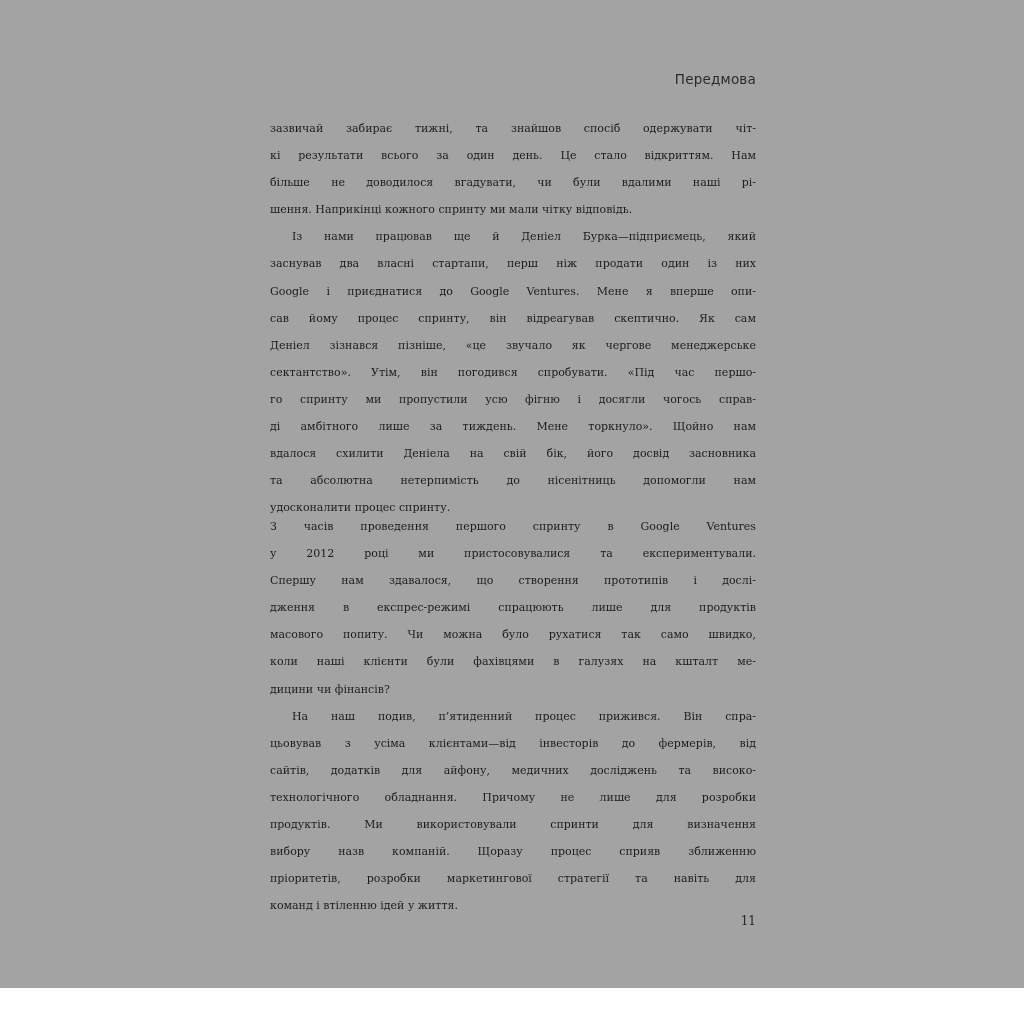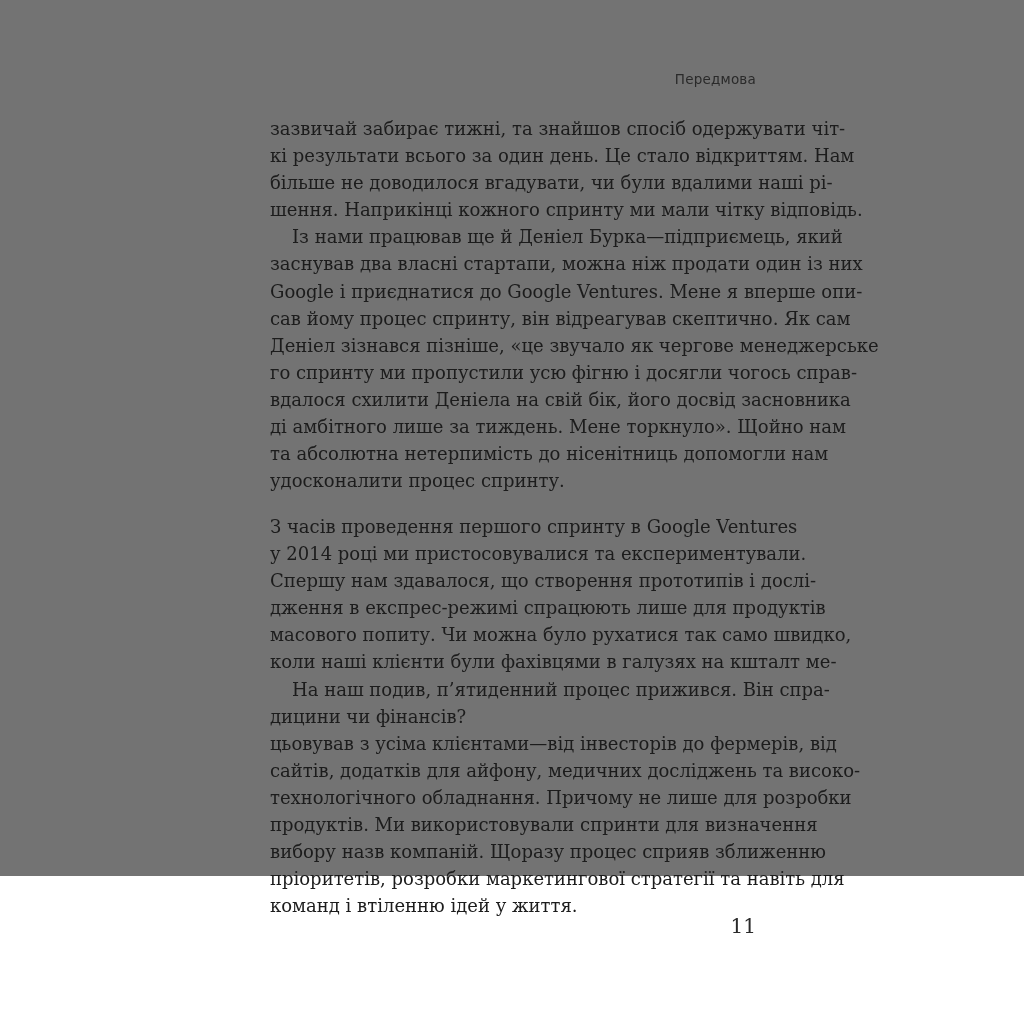--- a/index.html
+++ b/index.html
@@ -1,71 +1,72 @@
 <!DOCTYPE html>
 <html><head>
   <meta charset="utf-8">
   <style>
     html, body { margin: 0; padding: 0; background: #ffffff; }
     body { width: 1024px; height: 1024px; position: relative; overflow: hidden; }
-    .page { position: absolute; left: 0; top: 0; width: 1024px; height: 876px; background: #737373; }
+    .page { position: absolute; left: 0; top: 0; width: 1024px; height: 988px; background: #a3a3a3; }
     .running-head {
       position: absolute; top: 71px; right: 268px;
       font-family: "DejaVu Sans", sans-serif; font-size: 13.5px; color: #2a2a2a;
       letter-spacing: 0.2px;
     }
     .body-text {
       position: absolute; left: 270px; width: 486px;
-      font-family: "DejaVu Serif", serif; font-size: 18px; color: #1c1c1c;
+      font-family: "DejaVu Serif", serif; font-size: 11px; color: #1c1c1c;
     }
     .line {
       height: 27.1px; line-height: 27.1px; white-space: nowrap;
       text-align: justify; text-align-last: justify; overflow: visible;
     }
     .line.last { text-align-last: left; }
     .line.indent { padding-left: 22px; }
     .block1 { top: 115px; }
     .block2 { top: 501px; margin-top: 12px; }
     .page-number {
       position: absolute; top: 914px; right: 268px;
-      font-family: "DejaVu Serif", serif; font-size: 20px; color: #2a2a2a;
+      font-family: "DejaVu Serif", serif; font-size: 12px; color: #2a2a2a;
     }
   </style>
 </head>
 <body>
 
 <div class="page">
   <div class="running-head">Передмова</div>
 
   <div class="body-text block1">
     <div class="line">зазвичай забирає тижні, та знайшов спосіб одержувати чіт-</div>
     <div class="line">кі результати всього за один день. Це стало відкриттям. Нам</div>
     <div class="line">більше не доводилося вгадувати, чи були вдалими наші рі-</div>
     <div class="line last">шення. Наприкінці кожного спринту ми мали чітку відповідь.</div>
     <div class="line indent">Із нами працював ще й Деніел Бурка—підприємець, який</div>
-    <div class="line">заснував два власні стартапи, можна ніж продати один із них</div>
+    <div class="line">заснував два власні стартапи, перш ніж продати один із них</div>
     <div class="line">Google і приєднатися до Google Ventures. Мене я вперше опи-</div>
     <div class="line">сав йому процес спринту, він відреагував скептично. Як сам</div>
     <div class="line">Деніел зізнався пізніше, «це звучало як чергове менеджерське</div>
+    <div class="line">сектантство». Утім, він погодився спробувати. «Під час першо-</div>
     <div class="line">го спринту ми пропустили усю фігню і досягли чогось справ-</div>
+    <div class="line">ді амбітного лише за тиждень. Мене торкнуло». Щойно нам</div>
     <div class="line">вдалося схилити Деніела на свій бік, його досвід засновника</div>
-    <div class="line">ді амбітного лише за тиждень. Мене торкнуло». Щойно нам</div>
     <div class="line">та абсолютна нетерпимість до нісенітниць допомогли нам</div>
     <div class="line last">удосконалити процес спринту.</div>
   </div>
 
   <div class="body-text block2">
     <div class="line">З часів проведення першого спринту в Google Ventures</div>
-    <div class="line">у 2014 році ми  пристосовувалися та експериментували.</div>
+    <div class="line">у 2012 році ми  пристосовувалися та експериментували.</div>
     <div class="line">Спершу нам здавалося, що створення прототипів і дослі-</div>
     <div class="line">дження в експрес-режимі спрацюють лише для продуктів</div>
     <div class="line">масового попиту. Чи можна було рухатися так само швидко,</div>
     <div class="line">коли наші клієнти були фахівцями в галузях на кшталт ме-</div>
+    <div class="line last">дицини чи фінансів?</div>
     <div class="line indent">На наш подив, п’ятиденний процес прижився. Він спра-</div>
-    <div class="line last">дицини чи фінансів?</div>
     <div class="line">цьовував з усіма клієнтами—від інвесторів до фермерів, від</div>
     <div class="line">сайтів, додатків для айфону, медичних досліджень та високо-</div>
     <div class="line">технологічного обладнання. Причому не лише для розробки</div>
     <div class="line">продуктів. Ми використовували спринти для визначення</div>
     <div class="line">вибору назв компаній. Щоразу процес сприяв зближенню</div>
     <div class="line">пріоритетів, розробки маркетингової стратегії та навіть для</div>
     <div class="line last">команд і втіленню ідей у життя.</div>
   </div>
 
   <div class="page-number">11</div>

